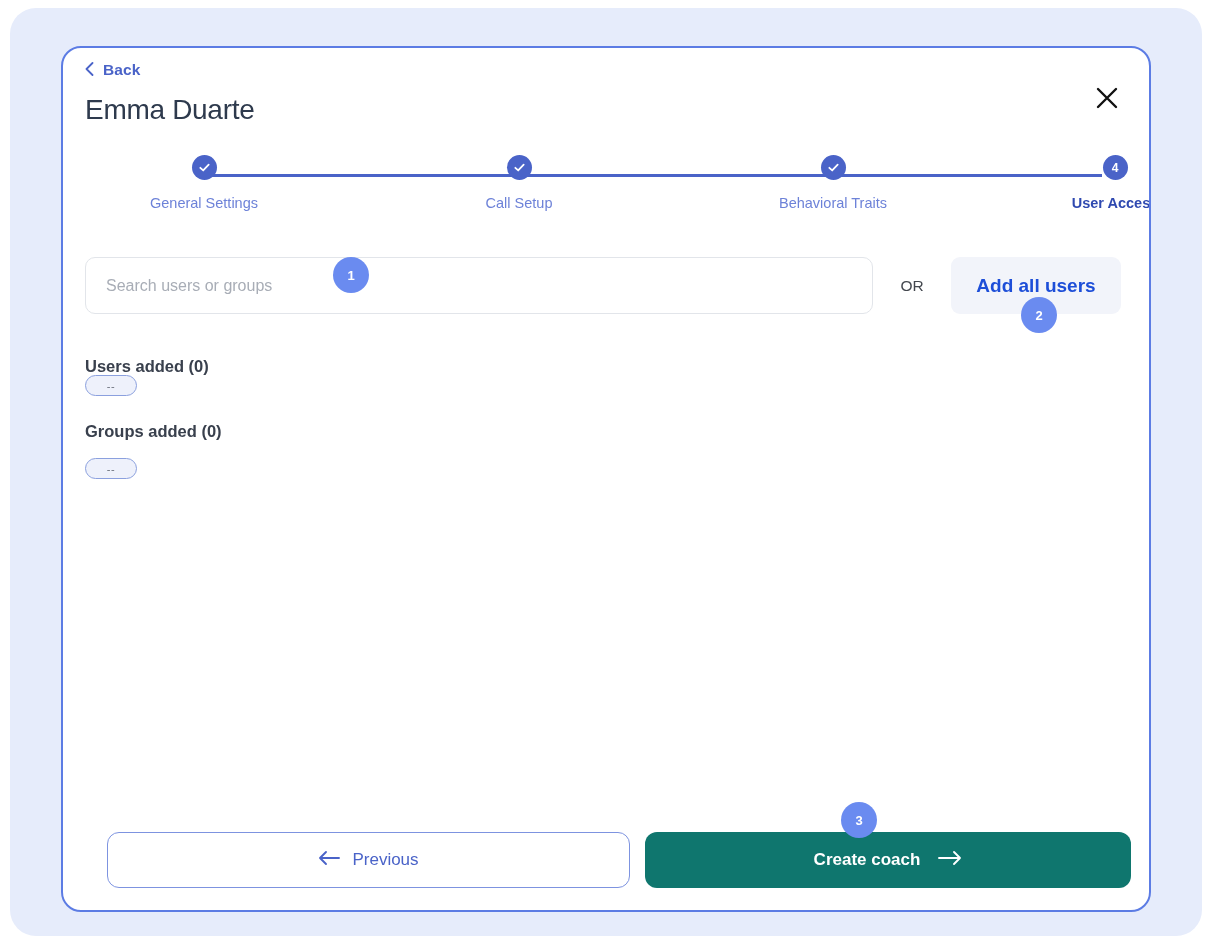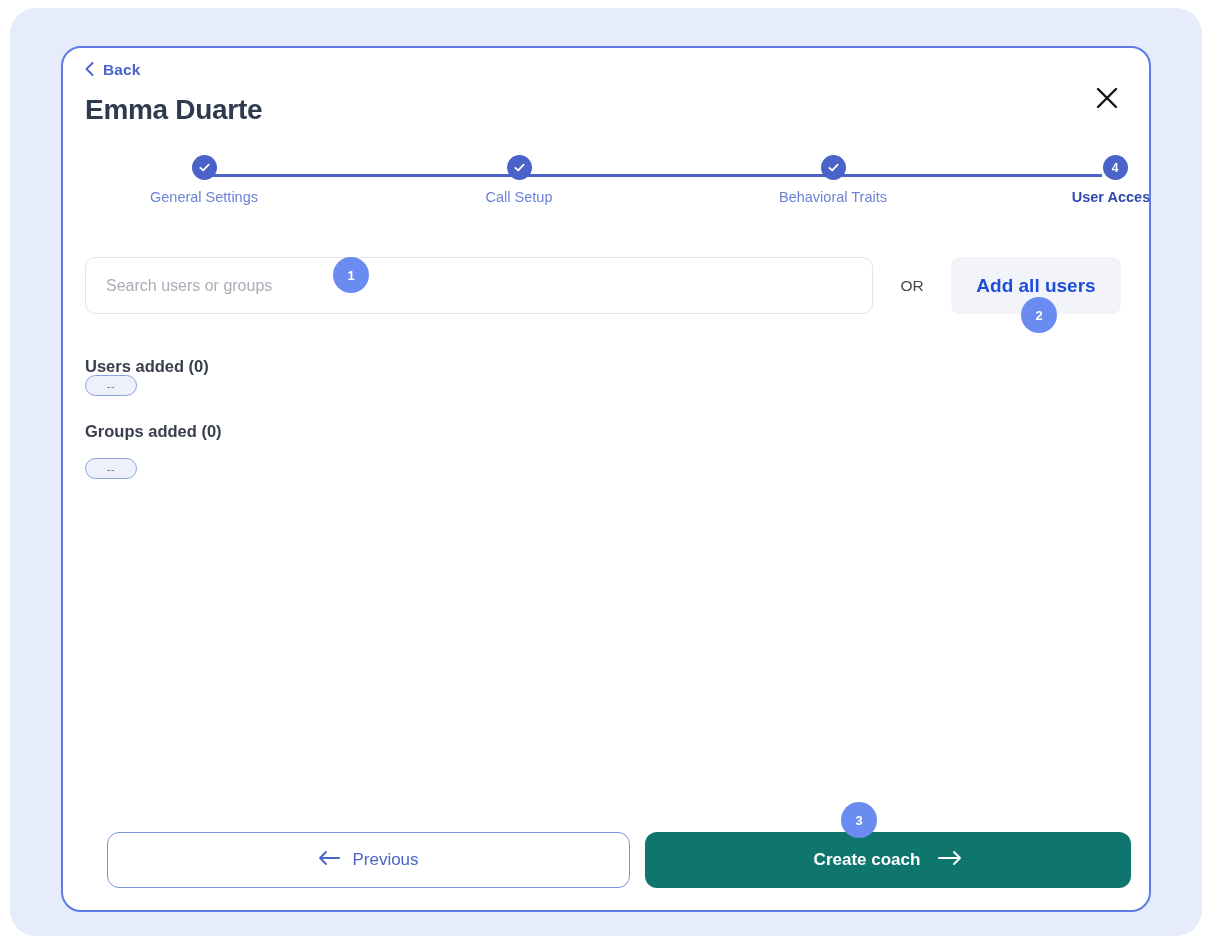--- a/index.html
+++ b/index.html
@@ -61,21 +61,21 @@
     font-weight: bold;
     letter-spacing: 0.1px;
   }
 
   
   .page-title {
     position: absolute;
     left: 22px;
     top: 46px;
     font-size: 28px;
-    font-weight: bold;
+    font-weight: normal;
     color: #2e3a4d;
     letter-spacing: -0.3px;
   }
 
   
   .close-btn {
     position: absolute;
     right: 27px;
     top: 36px;
     width: 30px;
@@ -122,21 +122,21 @@
     align-items: center;
     justify-content: center;
     color: #ffffff;
     font-size: 12px;
     font-weight: bold;
     position: relative;
     z-index: 2;
     flex: none;
   }
   .step-label {
-    margin-top: 9px;
+    margin-top: 15px;
     font-size: 14.5px;
     color: #6d82d8;
     white-space: nowrap;
   }
   .step.active .step-label {
     color: #2f49b0;
     font-weight: bold;
   }
 
   

